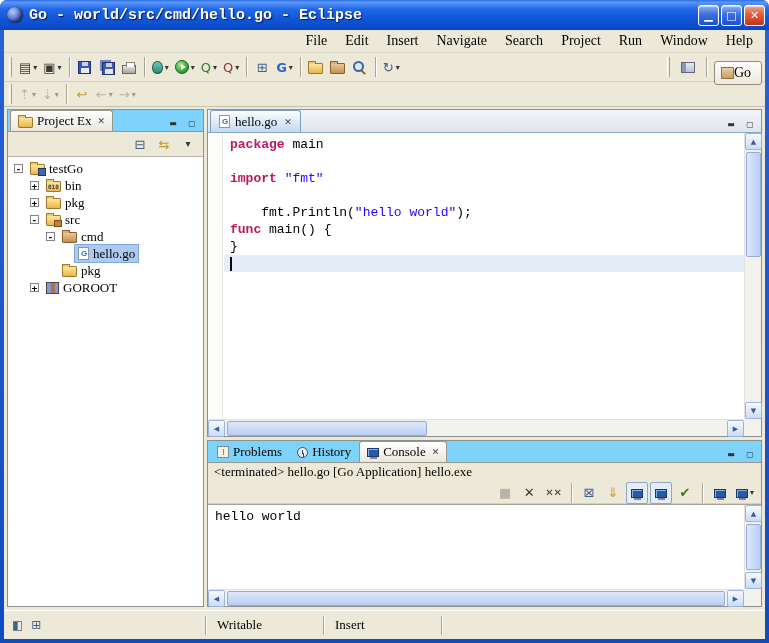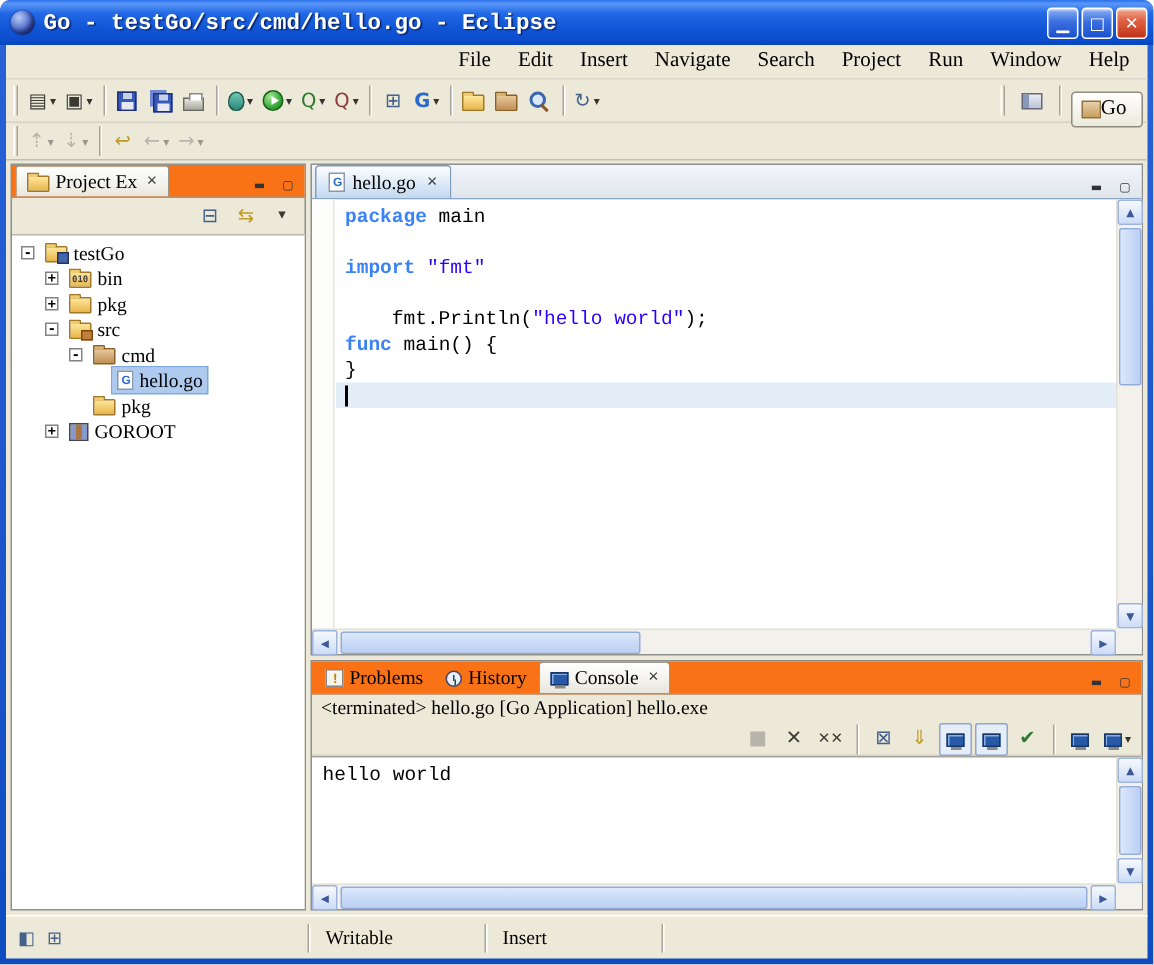--- a/index.html
+++ b/index.html
@@ -48,21 +48,21 @@
 
   
   .workspace { flex:1; display:flex; gap:3px; padding:2px 3px 3px; min-height:0; }
   .panel { border:1px solid #8E8F8F; background:#ECE9D8; display:flex; flex-direction:column; min-height:0; }
   .explorer { width:197px; flex:none; }
   .right-col { flex:1; display:flex; flex-direction:column; gap:3px; min-width:0; }
   .editor-panel { height:328px; }
   .console-panel { flex:1; }
 
   .vtabbar { height:22px; display:flex; align-items:flex-end; padding:1px 2px 0; gap:1px;
-    border-bottom:1px solid #9A988C; background:#f97316; }
+    border-bottom:1px solid #9A988C; background:#7dd3fc; }
   .vtab { display:flex; align-items:center; gap:4px; height:21px; padding:0 7px; font-size:13px; white-space:nowrap; }
   .vtab.active { background:linear-gradient(#ffffff,#e9e7dc); border:1px solid #9A988C; border-bottom:none;
     border-radius:3px 3px 0 0; }
   .tabclose { font-family:"DejaVu Sans",sans-serif; font-size:9px; color:#444; padding-left:2px; }
   .spacer { flex:1; }
   .pbtn { width:16px; height:15px; display:flex; align-items:center; justify-content:center;
     font-family:"DejaVu Sans",sans-serif; font-size:8px; color:#333; margin:0 1px; }
 
   .vtoolbar { height:24px; display:flex; align-items:center; justify-content:flex-end; gap:2px; padding:0 4px; }
 
@@ -126,21 +126,21 @@
     background:linear-gradient(180deg,#F2F5FA,#E0E5EC); border-bottom:1px solid #8CA8C8; }
   .etab { display:flex; align-items:center; gap:5px; height:22px; padding:0 8px; font-size:13px; }
   .etab.active { background:linear-gradient(#FDFEFF 0%,#E2EDF9 45%,#C3D9F0 100%);
     border:1px solid #7E9CC0; border-bottom:none; border-radius:3px 3px 0 0; }
   .econtent { flex:1; position:relative; background:#fff; min-height:0; }
   .ruler { position:absolute; left:0; top:0; bottom:17px; width:15px; background:#FDFDFC; border-right:1px solid #E4E4E0; }
   .code { position:absolute; left:16px; top:0; right:17px; bottom:17px; overflow:hidden; padding-top:3px; }
   .cline { height:17px; display:flex; align-items:center; padding-left:6px;
     font:13px "Liberation Mono","DejaVu Sans Mono",monospace; }
   .cline span { white-space:pre; font:inherit; }
-  .cline .kw { color:#3b82f6; font-weight:bold; }
+  .cline .kw { color:#be185d; font-weight:bold; }
   .cline .str { color:#2A00FF; }
   .cline .pl { color:#000000; }
   .cur { background:#E4EEF9; }
   .caret { display:inline-block; width:2px; height:14px; background:#000; animation:blink 1s step-end infinite; }
   @keyframes blink { 0%,49% {opacity:1;} 50%,100% {opacity:0;} }
 
   
   .sbv { position:absolute; top:0; right:0; bottom:17px; width:17px; background:#F2F1EB; border-left:1px solid #E4E2D8; }
   .sbh { position:absolute; left:0; right:17px; bottom:0; height:17px; background:#F2F1EB; border-top:1px solid #E4E2D8; }
   .sbtn { width:17px; height:17px; background:linear-gradient(#F6F9FE,#CCDCF6); border:1px solid #9EB4DC; border-radius:2px;
@@ -167,21 +167,21 @@
   .sbi { font-family:"DejaVu Sans",sans-serif; font-size:12px; color:#44618C; }
   .sb-sep { width:2px; height:19px; border-left:1px solid #A8A498; border-right:1px solid #fff; margin:0 2px; }
   .sb-cell { width:112px; padding:0 8px; white-space:nowrap; }
 </style>
 </head>
 <body>
 
 <div class="window">
   <div class="titlebar">
     <span class="app-icon"></span>
-    <span class="title">Go - testGo/src/cmd/hello.go - Eclipse</span>
+    <span class="title">Go - world/src/cmd/hello.go - Eclipse</span>
     <span class="winbtns">
       <span class="wbtn">▁</span>
       <span class="wbtn">□</span>
       <span class="wbtn close">✕</span>
     </span>
   </div>
 
   <div class="bodyarea">
 
     <div class="menubar">

